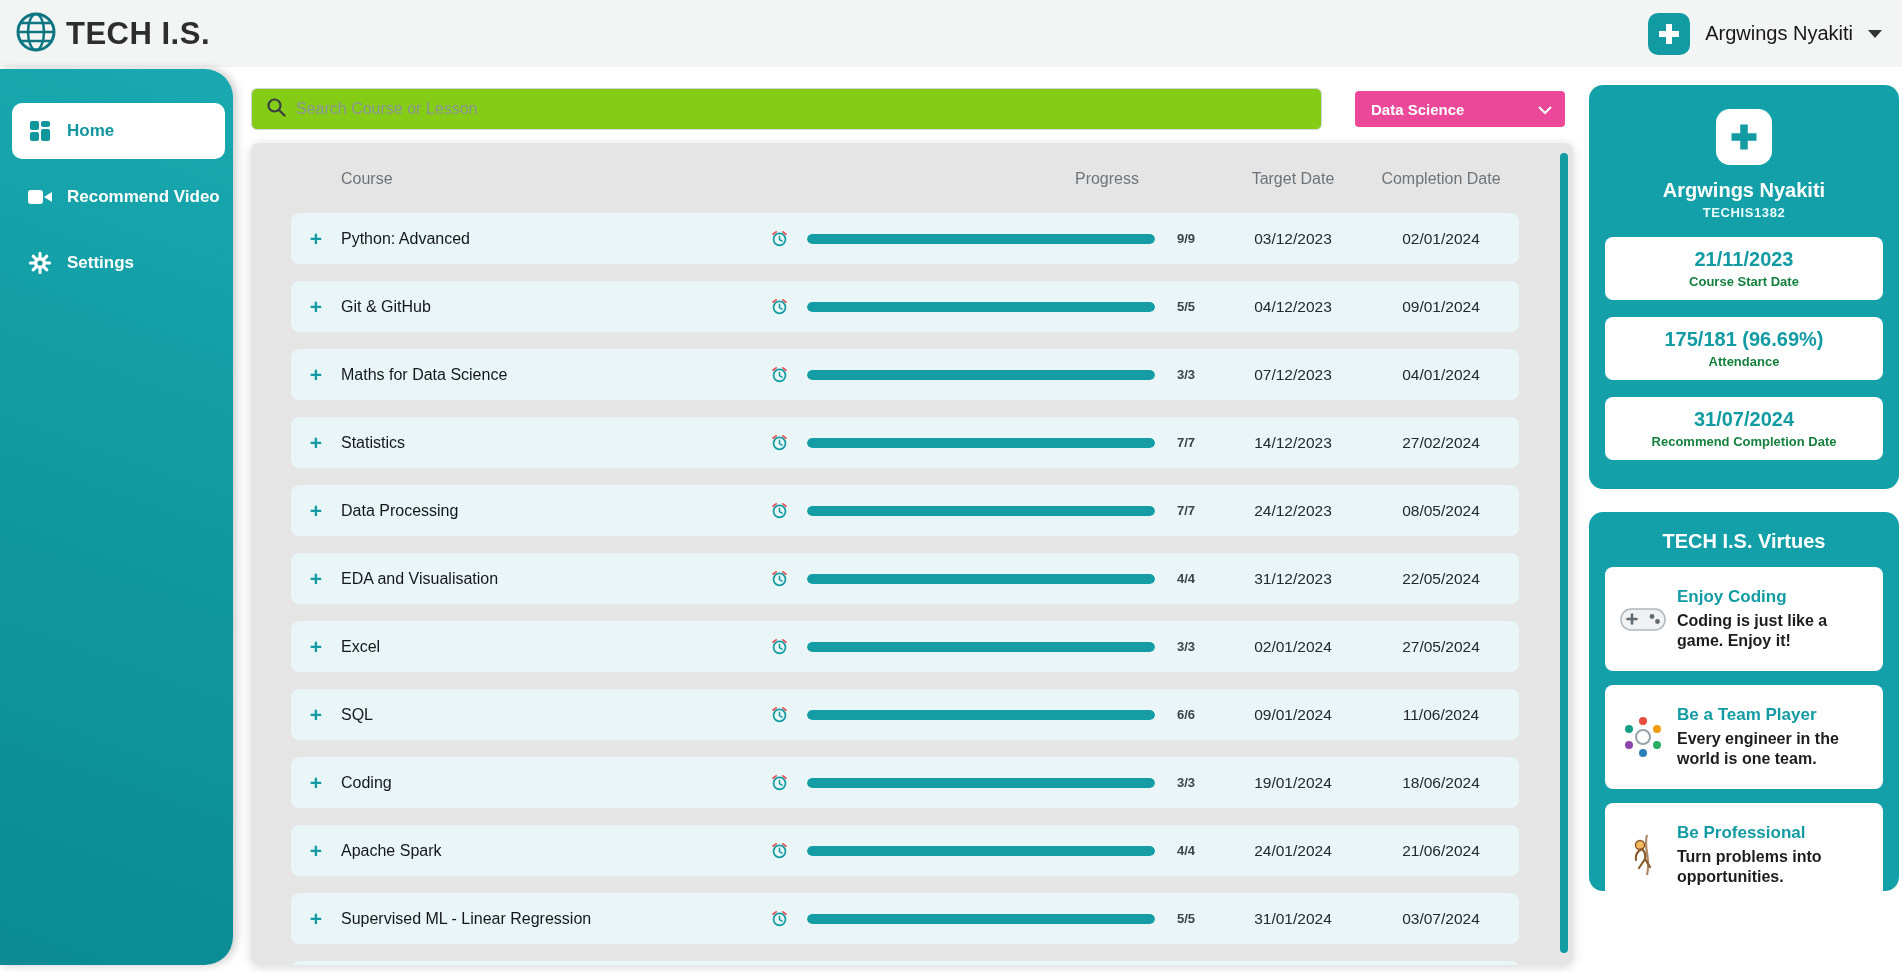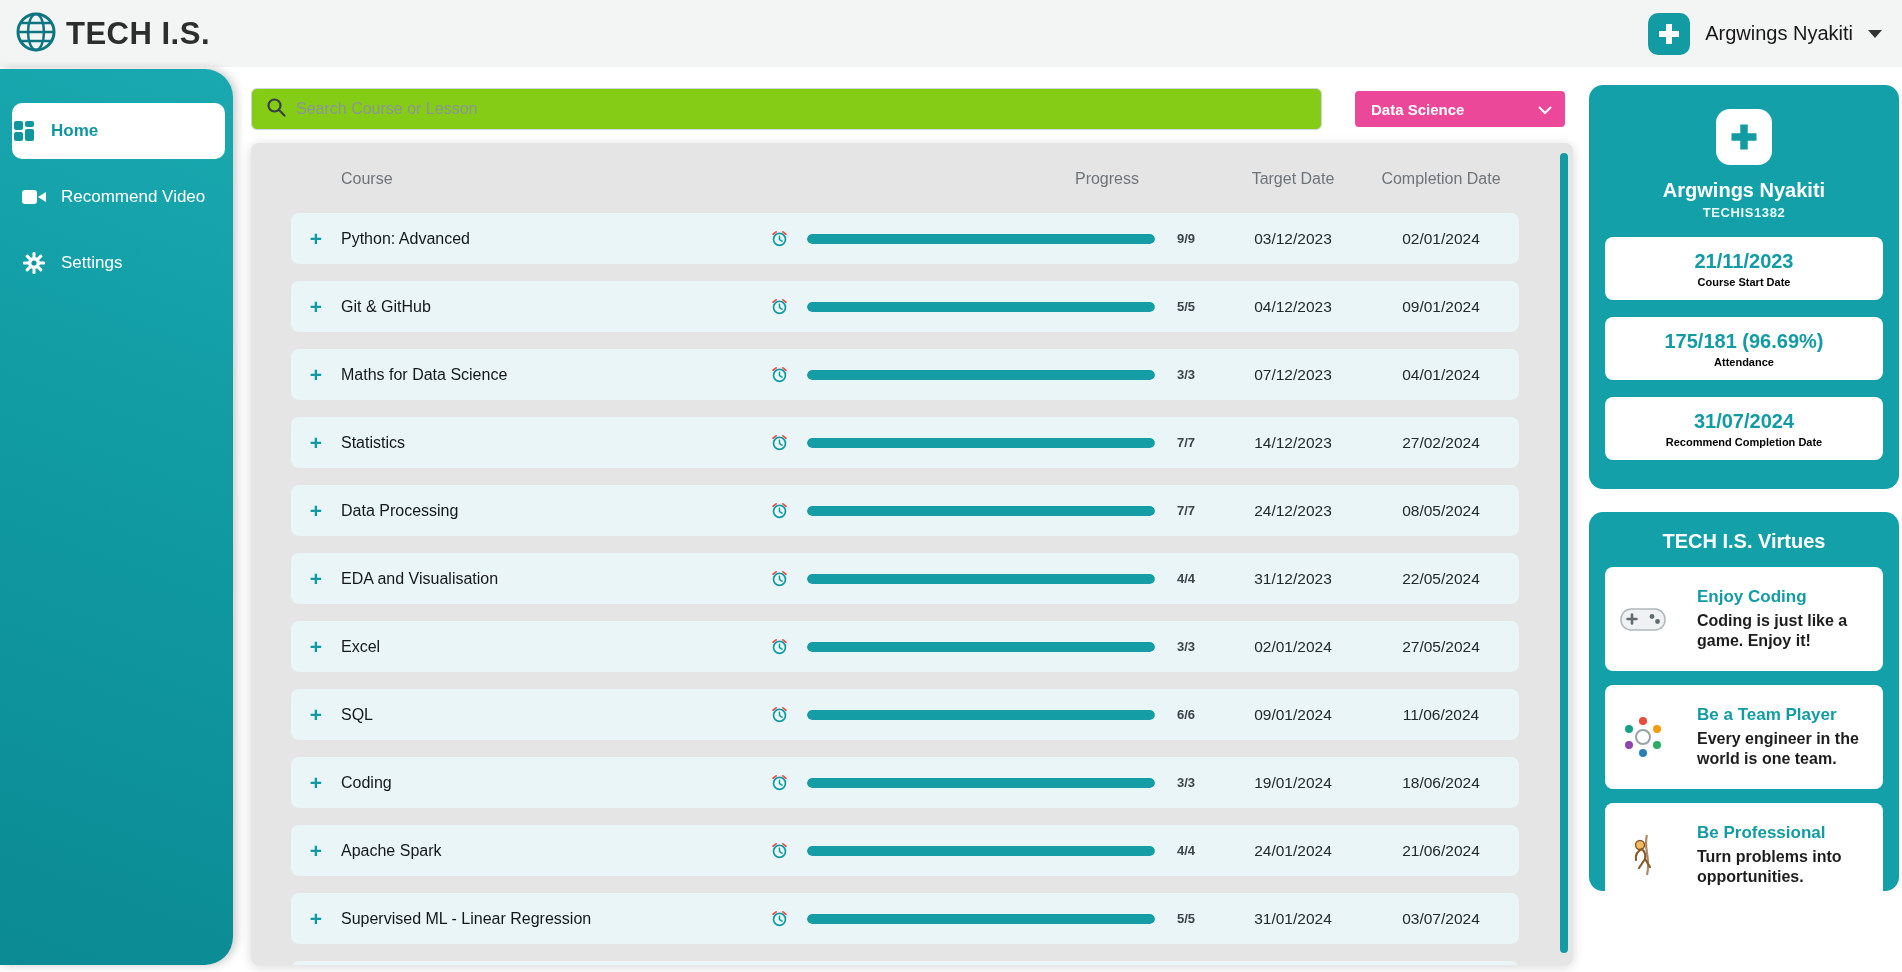--- a/index.html
+++ b/index.html
@@ -13,23 +13,23 @@
   .logo-text{font-size:31px;font-weight:700;color:#2d2d2d;letter-spacing:.5px;}
   .user-menu{display:flex;align-items:center;gap:15px;cursor:pointer;}
   .user-tile{width:42px;height:42px;border-radius:10px;background:#129ba3;display:flex;align-items:center;justify-content:center;}
   .user-name{font-size:20px;color:#181818;}
   .caret{width:0;height:0;border-left:7px solid transparent;border-right:7px solid transparent;border-top:8px solid #333;}
 
   
   .sidebar{position:absolute;left:0;top:69px;width:233px;height:896px;
     background:linear-gradient(200deg,#1aa9b0 0%,#109aa2 45%,#0b8a93 100%);
     border-radius:0 28px 28px 0;box-shadow:3px 0 10px rgba(0,0,0,.22);padding-top:34px;}
-  .side-item{display:flex;align-items:center;gap:15px;height:56px;margin:0 0 10px 0;padding-left:22px;
-    color:#fff;font-size:17px;font-weight:400;cursor:pointer;}
-  .side-item.active{background:#fff;color:#11969e;margin:0 8px 10px 12px;border-radius:10px;padding-left:0;font-weight:700;}
+  .side-item{display:flex;align-items:center;gap:15px;height:56px;margin:0 0 10px 0;padding-left:28px;
+    color:#fff;font-size:17px;font-weight:700;cursor:pointer;}
+  .side-item.active{background:#fff;color:#11969e;margin:0 8px 10px 12px;border-radius:10px;padding-left:16px;font-weight:700;}
   .side-icon{display:flex;align-items:center;justify-content:center;width:24px;}
 
   
   .search-box{position:absolute;left:251px;top:88px;width:1071px;height:42px;background:#84cc16;
     border:1px solid #cfd6d9;border-radius:6px;display:flex;align-items:center;padding:0 14px;gap:10px;}
   .search-input{border:none;outline:none;flex:1;font-size:16px;color:#333;background:transparent;font-family:inherit;}
   .search-input::placeholder{color:#8d949a;}
   .category-select{position:absolute;left:1355px;top:91px;width:210px;height:36px;background:#ec4899;border-radius:4px;
     color:#fff;display:flex;align-items:center;justify-content:space-between;padding:0 13px 0 16px;
     font-size:15px;font-weight:600;cursor:pointer;}
@@ -58,27 +58,27 @@
 
   
   .profile-panel{position:absolute;left:1589px;top:85px;width:310px;height:404px;background:#14a0a8;border-radius:14px;
     text-align:center;padding-top:24px;}
   .profile-tile{width:56px;height:56px;background:#fff;border-radius:14px;margin:0 auto;display:flex;align-items:center;justify-content:center;}
   .profile-name{margin-top:14px;color:#fff;font-size:20px;font-weight:700;}
   .profile-id{margin-top:3px;color:#eafcfd;font-size:13px;font-weight:600;letter-spacing:.6px;}
   .stat-card{margin:17px 16px 0;background:#fff;border-radius:8px;height:63px;display:flex;flex-direction:column;
     align-items:center;justify-content:center;}
   .stat-value{color:#129ba3;font-size:20px;font-weight:700;}
-  .stat-label{color:#000000;font-size:11px;font-weight:700;margin-top:3px;}
+  .stat-label{color:#15803d;font-size:13px;font-weight:700;margin-top:3px;}
 
   .virtues-panel{position:absolute;left:1589px;top:512px;width:310px;height:379px;background:#14a0a8;border-radius:14px;
     padding:18px 16px 0;}
   .virtues-title{color:#fff;font-size:20px;font-weight:700;text-align:center;}
   .virtue-card{background:#fff;border-radius:8px;margin-top:14px;min-height:90px;display:flex;align-items:center;
-    gap:28px;padding:20px 12px;}
+    gap:8px;padding:20px 12px;}
   .virtue-icon{width:52px;flex:0 0 52px;display:flex;align-items:center;justify-content:center;}
   .virtue-title{color:#129ba3;font-size:17px;font-weight:700;}
   .virtue-desc{color:#1d1d1d;font-size:16px;font-weight:700;margin-top:4px;line-height:1.25;}
 </style>
 </head>
 <body>
 
 <header class="app-header">
   <div class="logo">
     <span>

